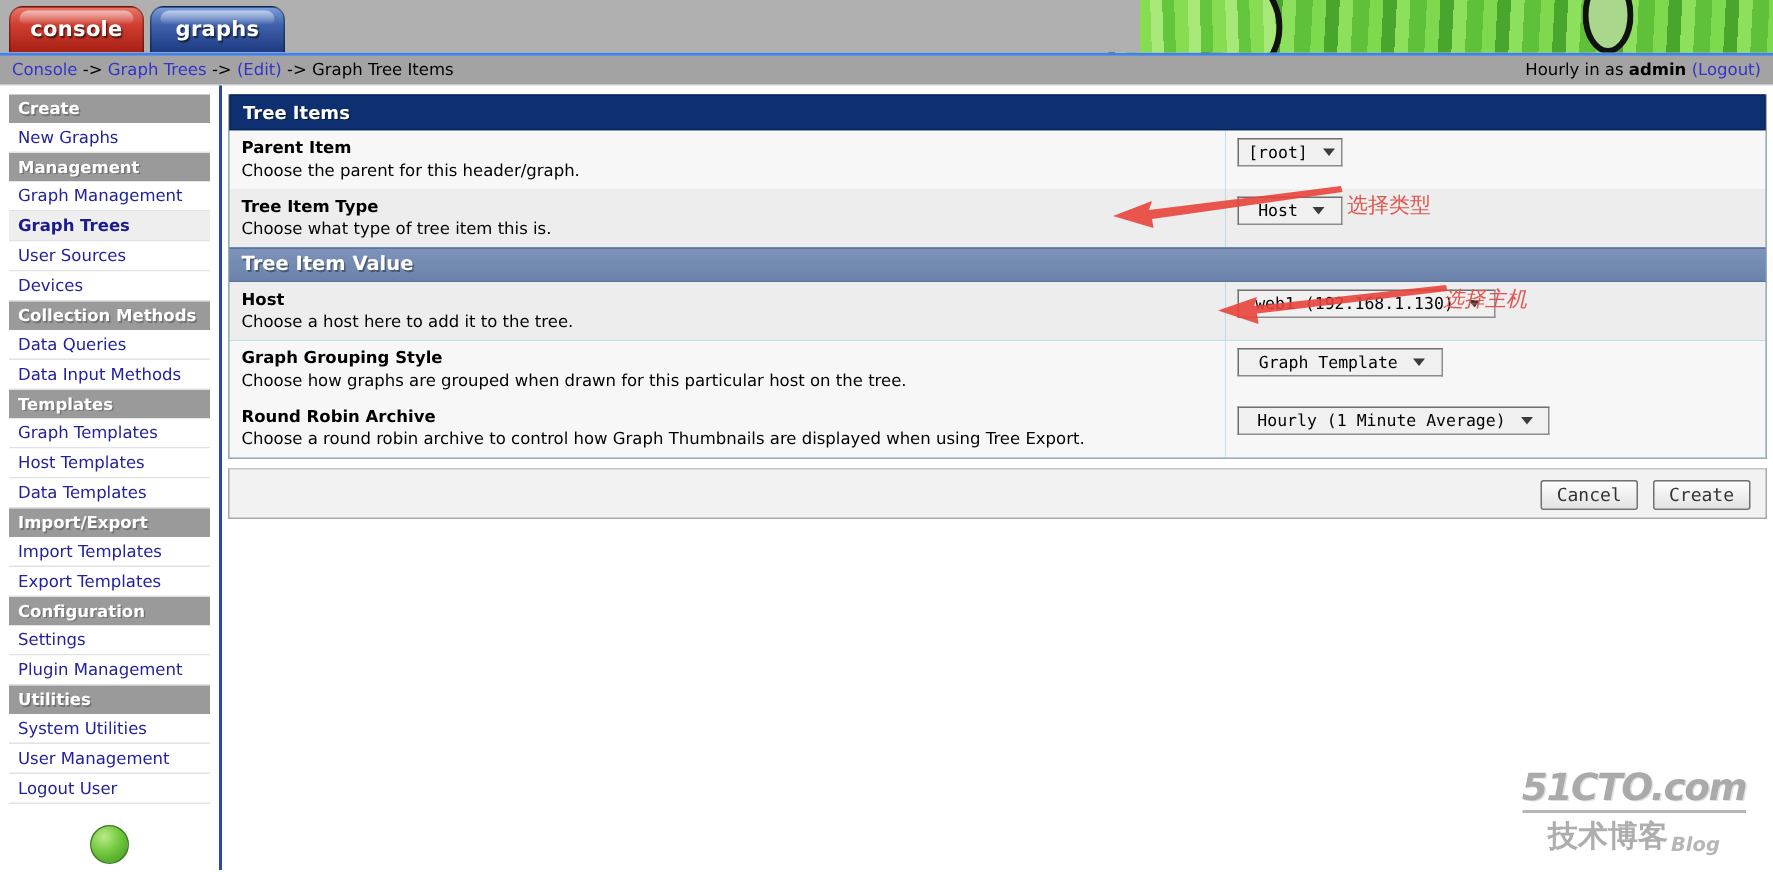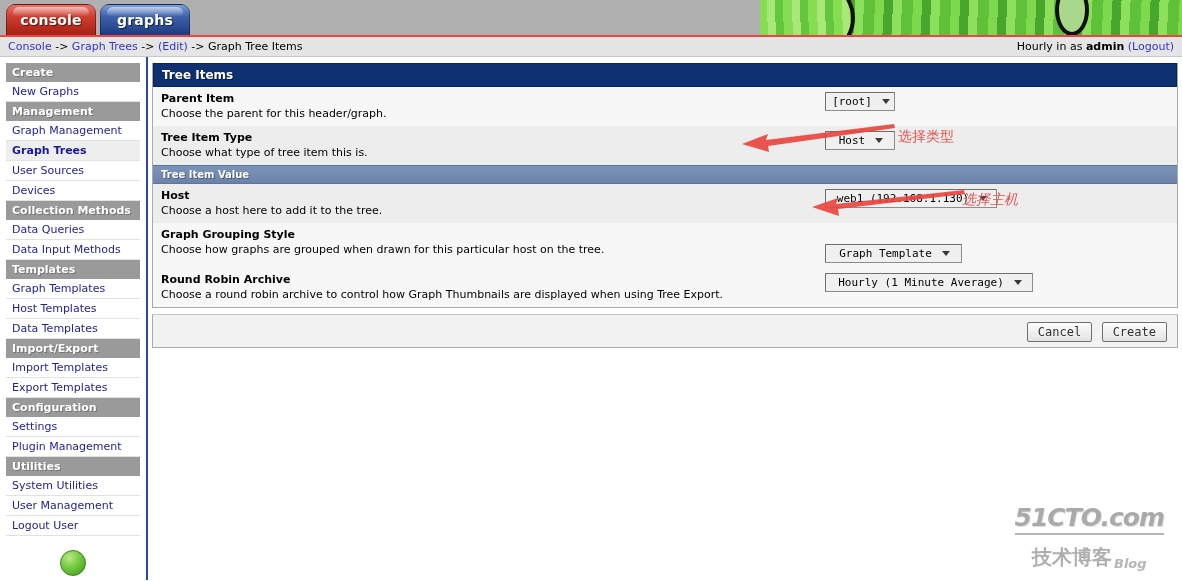--- a/index.html
+++ b/index.html
@@ -86,22 +86,22 @@
     content: "";
     position: absolute; left: 6px; right: 6px; top: 2px; height: 9px;
     border-radius: 7px 7px 4px 4px;
     background: linear-gradient(to bottom, rgba(255,255,255,0.55), rgba(255,255,255,0.04));
     pointer-events: none;
   }
 
   
   .crumbbar {
     height: 22px;
-    background: #e5e5e5;
-    border-top: 2px solid #ef4444;
+    background: #a3a3a3;
+    border-top: 2px solid #3b82f6;
     border-bottom: 1px solid #c8c8c8;
     display: flex; align-items: center;
     padding: 0 8px;
     font-size: 11px;
   }
   .crumb-left { flex: 1; white-space: nowrap; }
   .crumb-left a { color: #3333cc; text-decoration: none; }
   .crumb-sep { color: #000; }
   .crumb-cur { color: #000; }
   .crumb-right { white-space: nowrap; color: #000; }
@@ -162,21 +162,21 @@
     font-weight: bold;
     font-size: 12px;
     padding: 4px 8px;
     border: 1px solid #0a2352;
     text-shadow: 1px 1px 0 rgba(0,0,0,0.4);
   }
   .subhead {
     background: linear-gradient(to bottom, #7d93b8 0%, #6b83ab 100%);
     color: #ffffff;
     font-weight: bold;
-    font-size: 10px;
+    font-size: 13px;
     padding: 3px 8px;
     text-shadow: 1px 1px 0 rgba(0,0,0,0.35);
     border-top: 1px solid #5d749c;
     border-bottom: 1px solid #5d749c;
   }
   table.form { width: 100%; border-collapse: collapse; }
   table.form td { vertical-align: top; padding: 5px 8px; }
   .row-a { background: #f7f7f7; }
   .row-b { background: #ededed; }
   .fld-name { font-weight: bold; font-size: 11px; color: #000; line-height: 14px; }
@@ -203,21 +203,21 @@
   .select .caret {
     margin-left: 10px;
     width: 0; height: 0;
     border-left: 4px solid transparent;
     border-right: 4px solid transparent;
     border-top: 5px solid #3b3b3b;
   }
   .sel-root  { width: 70px; }
   .sel-type  { width: 70px; }
   .sel-host  { width: 172px; }
-  .sel-group { width: 137px; margin-top: 16px; }
+  .sel-group { width: 137px; }
   .sel-rra   { width: 208px; }
 
   .btnbar {
     background: #f2f2f2;
     border-top: 1px solid #c3c3c3;
     padding: 7px 10px;
     text-align: right;
     height: 34px;
   }
   .btn {
@@ -262,21 +262,21 @@
     font-style: italic;
     font-size: 25px;
     letter-spacing: -1px;
     color: #8a8a8a;
     text-shadow: 1px 1px 0 #d6d6d6;
     border-bottom: 2px solid #9a9a9a;
     padding-bottom: 1px;
   }
   .wm-bot {
     display: flex; align-items: flex-end; justify-content: center; gap: 2px;
-    margin-top: 9px;
+    margin-top: 2px;
   }
   .wm-cn { font-size: 20px; font-weight: bold; color: #8f8f8f; }
   .wm-blog { font-size: 13px; font-weight: bold; font-style: italic; color: #9b9b9b; }
 </style>
 </head>
 <body>
 
 <div id="page">
 
   <div class="banner">

